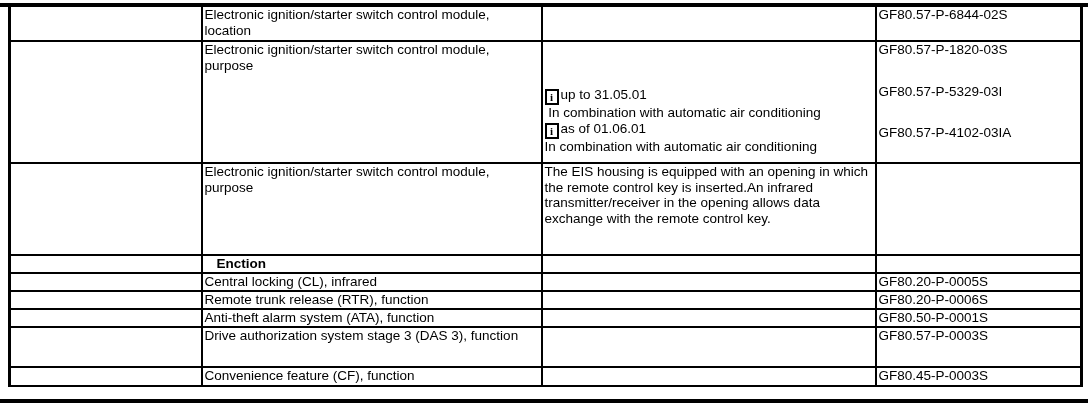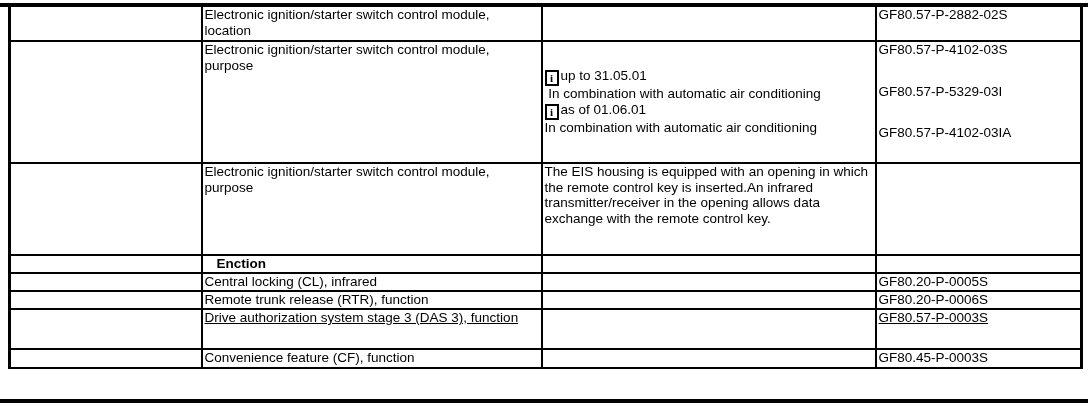--- a/index.html
+++ b/index.html
@@ -42,27 +42,27 @@
   table.doc td.c1 { border-left-width: 3px; }
   table.doc td.c4 { border-right-width: 3px; }
 
   tr.r1 td { height: 33px; }
   tr.r2 td { height: 120px; }
   tr.r3 td { height: 90px; }
   tr.r4 td { height: 16px; }
   tr.r5 td { height: 16px; }
   tr.r6 td { height: 16px; margin-left: 17px; }
   tr.r7 td { height: 16px; }
-  tr.r8 td { height: 38px; text-decoration: underline; }
+  tr.r8 td { height: 38px; }
   tr.r9 td { height: 17px; }
 
   .bold { font-weight: bold; margin-left: 12px; }
   .pre { white-space: pre-wrap; }
 
-  .info-block { margin-top: 26px; }
+  .info-block { margin-top: 45px; }
   .info-icon {
     display: inline-block;
     width: 10px;
     height: 12px;
     border: 2px solid #000000;
     font-family: "Liberation Serif", serif;
     font-weight: bold;
     font-size: 11px;
     line-height: 12px;
     text-align: center;
@@ -87,37 +87,37 @@
       <col style="width:334px">
       <col style="width:206px">
     </colgroup>
 
     <tbody>
         <tr class="r1">
       <td class="c1"></td>
       <td><span>Electronic ignition/starter switch control module, location</span></td>
       <td></td>
       <td class="c4">
-            <div class="code">GF80.57-P-2882-02S</div>
+            <div class="code">GF80.57-P-6844-02S</div>
           </td>
     </tr>
 
     <tr class="r2">
       <td class="c1"></td>
       <td><span>Electronic ignition/starter switch control module, purpose</span></td>
       <td>
         <div class="info-block">
           <div><span class="info-icon">i</span><span>up to 31.05.01</span></div>
           <div class="pre"> In combination with automatic air conditioning</div>
           <div><span class="info-icon">i</span><span>as of 01.06.01</span></div>
           <div class="pre">In combination with automatic air conditioning</div>
         </div>
       </td>
       <td class="c4">
-        <div class="code">GF80.57-P-4102-03S</div>
+        <div class="code">GF80.57-P-1820-03S</div>
         <div class="code">GF80.57-P-5329-03I</div>
         <div class="code">GF80.57-P-4102-03IA</div>
       </td>
     </tr>
 
     <tr class="r3">
       <td class="c1"></td>
       <td><span>Electronic ignition/starter switch control module, purpose</span></td>
       <td><span>The EIS housing is equipped with an opening in which the remote control key is inserted.An infrared transmitter/receiver in the opening allows data exchange with the remote control key.</span></td>
       <td class="c4"></td>
@@ -141,20 +141,28 @@
 
     <tr class="r6">
       <td class="c1"></td>
       <td><span>Remote trunk release (RTR), function</span></td>
       <td></td>
       <td class="c4">
             <div class="code">GF80.20-P-0006S</div>
           </td>
     </tr>
 
+    <tr class="r7">
+      <td class="c1"></td>
+      <td><span>Anti-theft alarm system (ATA), function</span></td>
+      <td></td>
+      <td class="c4">
+            <div class="code">GF80.50-P-0001S</div>
+          </td>
+    </tr>
 
     <tr class="r8">
       <td class="c1"></td>
       <td><span>Drive authorization system stage 3 (DAS 3), function</span></td>
       <td></td>
       <td class="c4">
             <div class="code">GF80.57-P-0003S</div>
           </td>
     </tr>
 

